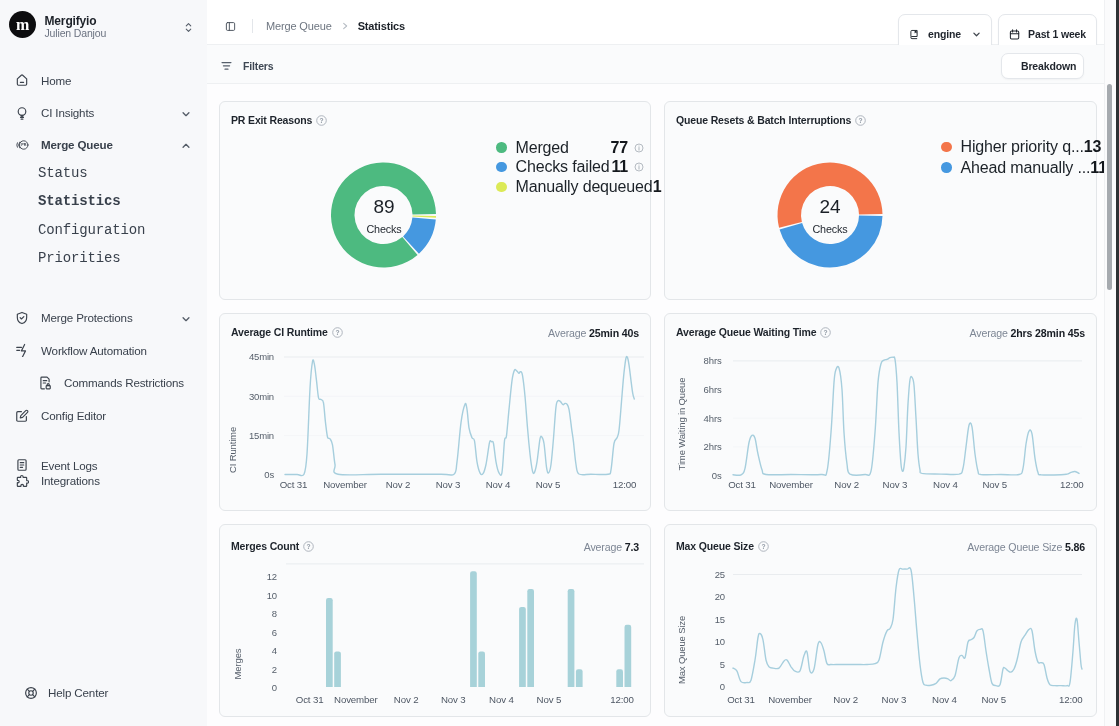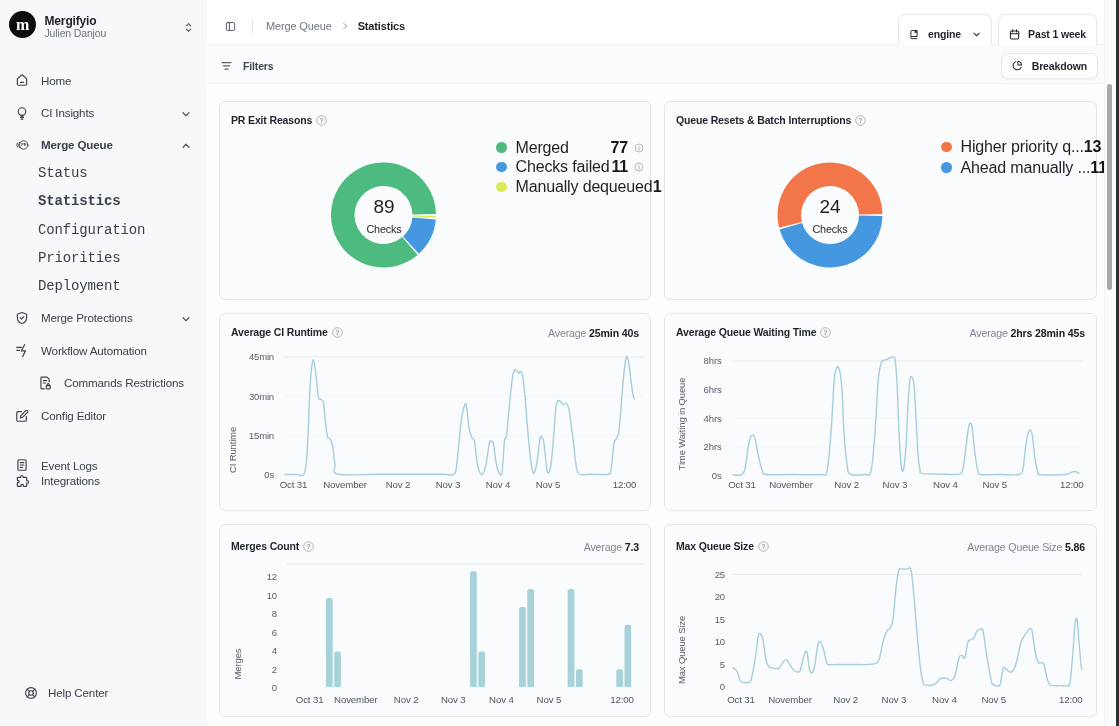--- a/index.html
+++ b/index.html
@@ -90,21 +90,20 @@
       </span>
       <span class="bold">Merge Queue</span>
       <span class="nav-chev"><svg width="10" height="10" viewBox="0 0 12 12" fill="none" stroke="#555d68" stroke-width="1.6" stroke-linecap="round" stroke-linejoin="round">
           <path d="M2.5 7.5 L6 4 L9.5 7.5"></path>
         </svg></span>
     </div>
   <div class="nav-sub" style="top:159.3px;position:absolute;width:207px;">Status</div>
   <div class="nav-sub semib" style="top:187.3px;position:absolute;width:207px;">Statistics</div>
   <div class="nav-sub" style="top:216.4px;position:absolute;width:207px;">Configuration</div>
   <div class="nav-sub" style="top:244.4px;position:absolute;width:207px;">Priorities</div>
-  <div class="nav-sub" style="top:272.4px;position:absolute;width:207px;">Deployment</div>
   <div class="nav-item" style="top:301.5px;position:absolute;width:207px;"><span class="nv-ic">
         <svg width="14" height="14" viewBox="0 0 24 24" fill="none" stroke="#3c434d" stroke-width="2" stroke-linecap="round" stroke-linejoin="round">
           <path d="M12 2.5 L20 5.5 V11 c0 5.5 -3.5 9 -8 10.5 C7.5 20 4 16.5 4 11 V5.5 Z"></path>
           <path d="M8.8 11.5 l2.2 2.2 4.2 -4.2"></path>
         </svg>
       </span>Merge Protections<span class="nav-chev"><svg width="10" height="10" viewBox="0 0 12 12" fill="none" stroke="#555d68" stroke-width="1.6" stroke-linecap="round" stroke-linejoin="round">
           <path d="M2.5 4.5 L6 8 L9.5 4.5"></path>
         </svg></span></div>
   <div class="nav-item" style="top:334.2px;position:absolute;width:207px;"><span class="nv-ic">
         <svg width="14" height="14" viewBox="0 0 24 24" fill="none" stroke="#3c434d" stroke-width="2" stroke-linecap="round" stroke-linejoin="round">
@@ -180,21 +179,21 @@
 </div>
 <div class="filterbar">
   <div class="filters-lbl">
     <svg width="11" height="10" viewBox="0 0 16 14" fill="none" stroke="#565f6b" stroke-width="1.7" stroke-linecap="round">
         <path d="M1.5 2 h13"></path>
         <path d="M3.5 6.8 h9"></path>
         <path d="M5.8 11.6 h4.4"></path>
       </svg>
     Filters
   </div>
-  <div class="btn" style="left:794px; top:8px; width:97px; height:25.5px;">
+  <div class="btn" style="left:794px; top:8px; width:83px; height:25.5px;">
     <svg width="13" height="13" viewBox="0 0 16 16" fill="none" stroke="#1f242c" stroke-width="1.5" stroke-linecap="round" stroke-linejoin="round" style="margin-right:9px;">
         <path d="M13.8 10.4 A6.3 6.3 0 1 1 5.6 2.2"></path>
         <path d="M14.3 7.3 A6.3 6.3 0 0 0 8.7 1.7 V7.3 Z"></path>
       </svg>
     Breakdown
   </div>
 </div>
 <div class="content"></div>
 
 <div class="card" style="left:219px; top:101px; width:432px; height:199px;">

